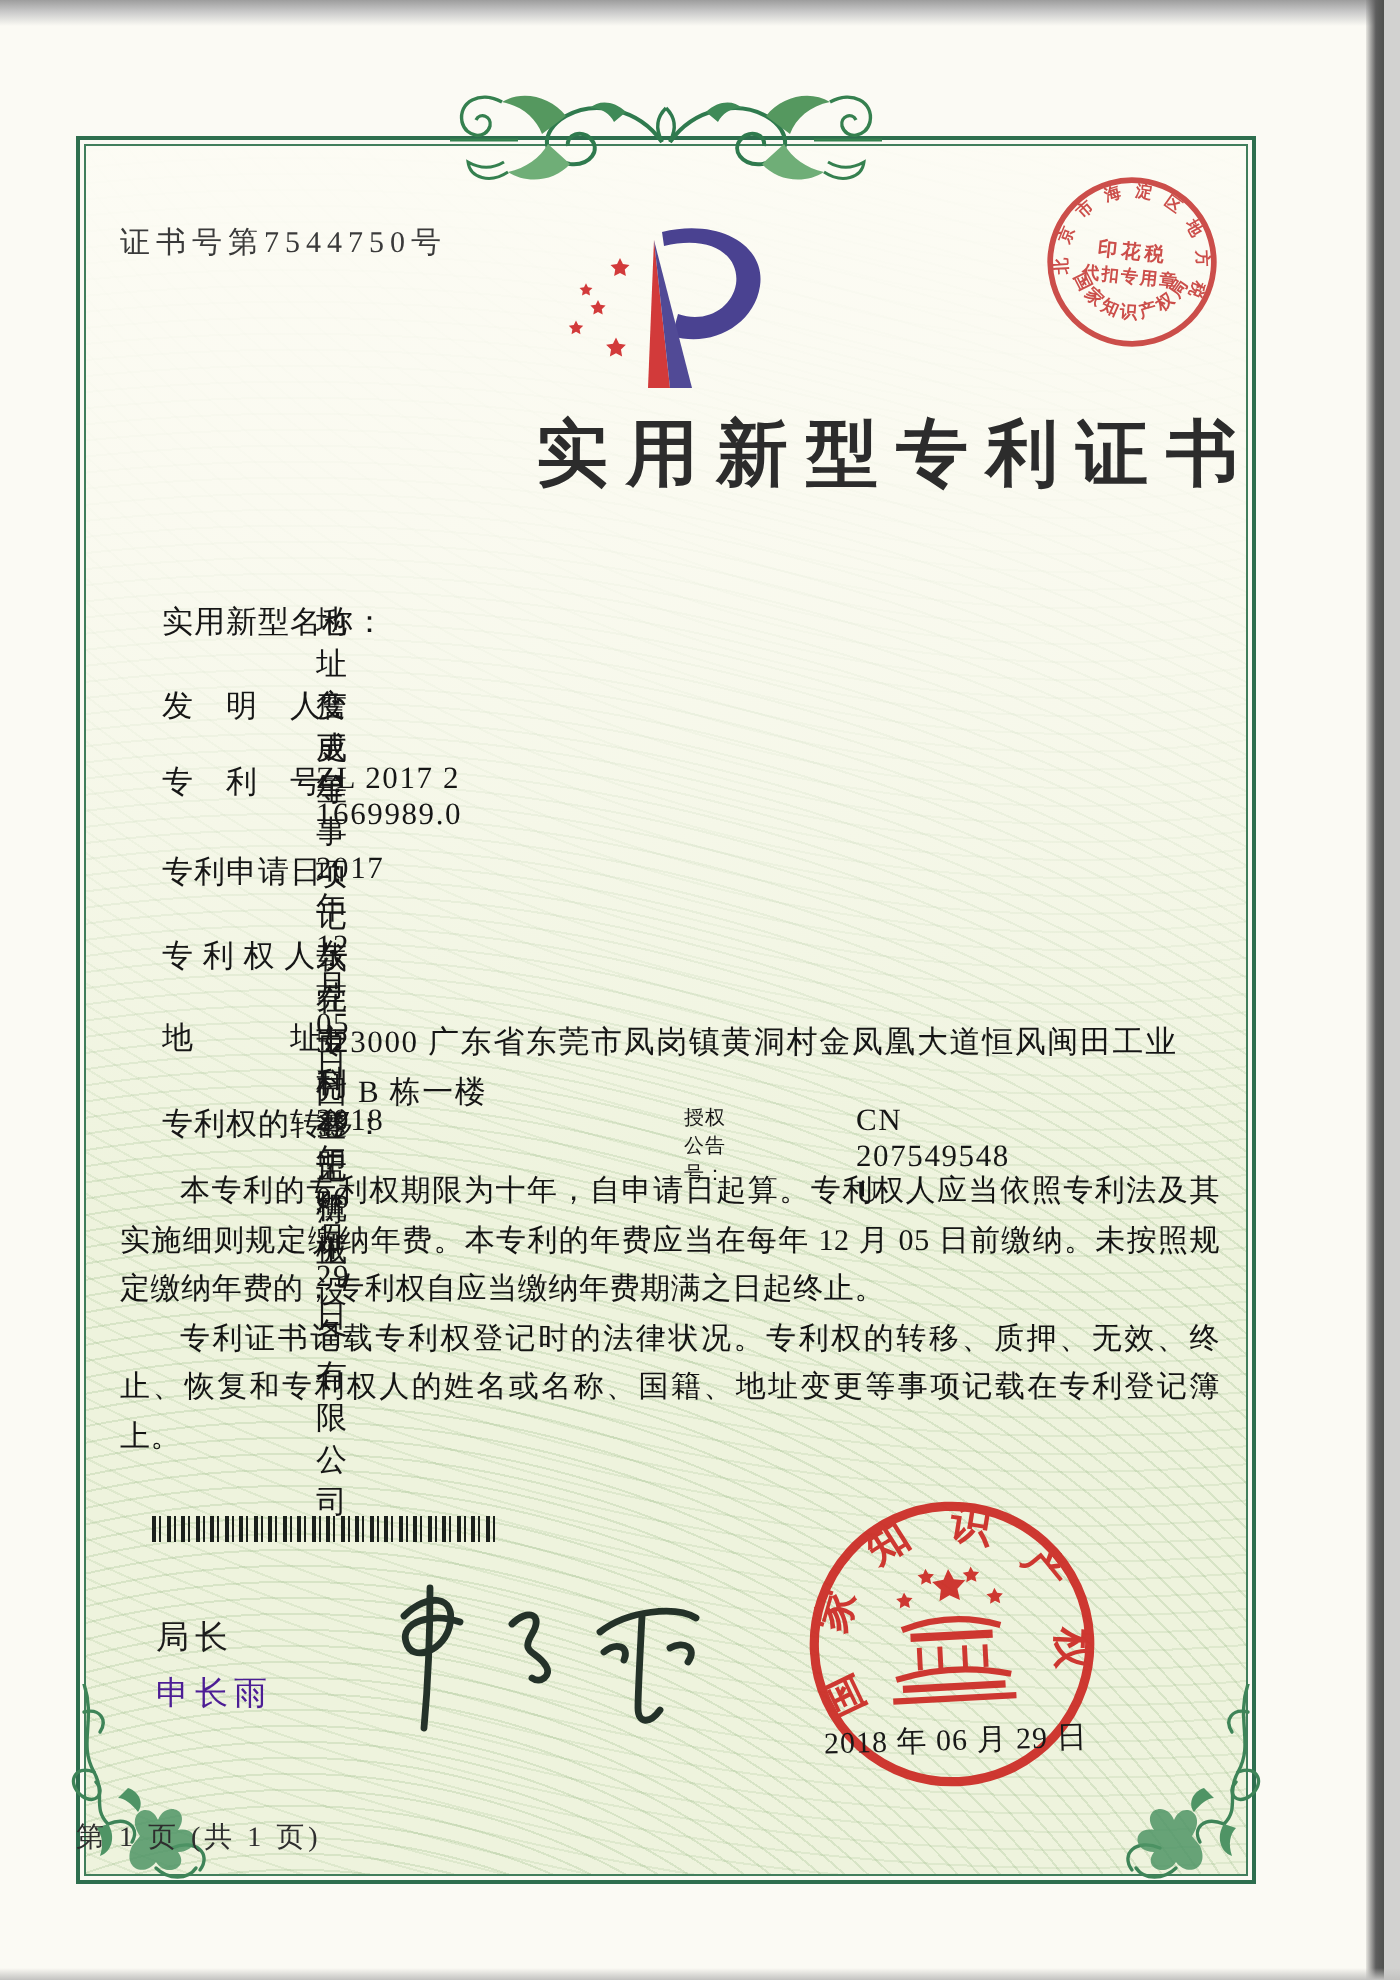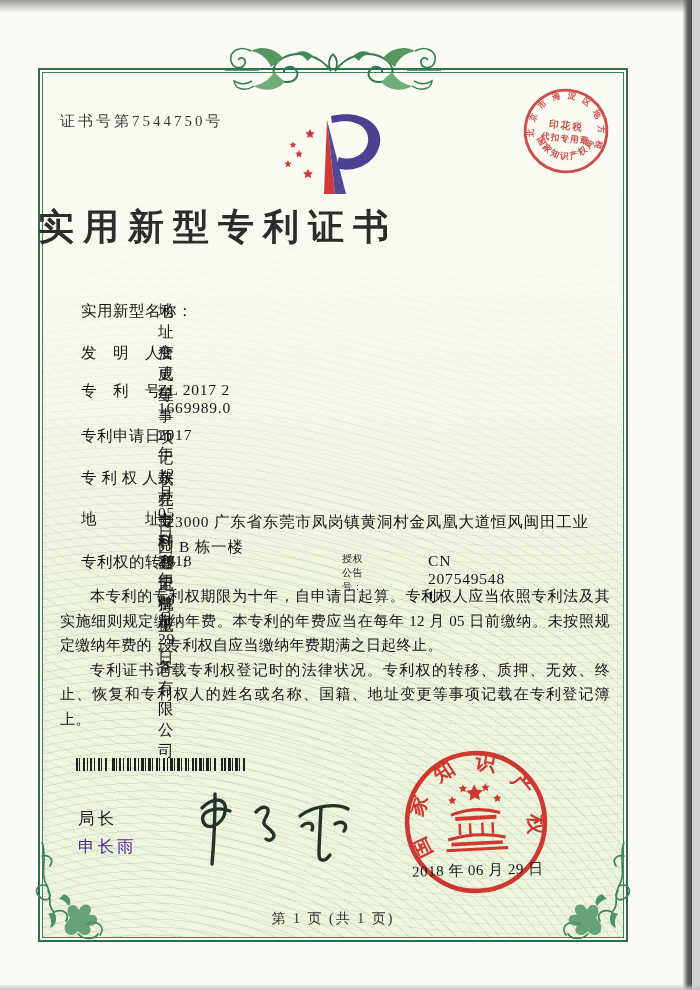--- a/index.html
+++ b/index.html
@@ -23,21 +23,21 @@
     background:
       linear-gradient(180deg,rgba(253,252,245,.96) 0%,rgba(252,251,243,.85) 22%,rgba(250,250,240,.45) 45%,rgba(250,250,240,0) 62%),
       repeating-radial-gradient(circle 1200px at 18% 135%,rgba(125,168,106,.20) 0 1px,rgba(0,0,0,0) 1px 8px),
       repeating-radial-gradient(circle 1400px at 85% -40%,rgba(125,168,106,.14) 0 1px,rgba(0,0,0,0) 1px 9px),
       #eef3dd;
   }
   
   .cert-no{left:60px;top:112px;font-size:15px;letter-spacing:3px;color:#3a3a3a;}
   .logo{left:280px;top:112px;width:106px;height:86px;}
   .tax-stamp{left:521px;top:86px;width:90px;height:90px;transform:rotate(6deg);opacity:.92;}
-  .title{left:38px;top:203px;width:590px;text-align:left;font-size:36px;font-weight:bold;
+  .title{left:38px;top:203px;width:590px;text-align:right;font-size:36px;font-weight:bold;
     letter-spacing:9px;color:#2c2c2c;}
   
   .flabel{position:absolute;left:81px;font-size:15.5px;letter-spacing:.5px;white-space:pre;color:#161616;}
   .fvalue{position:absolute;left:158px;font-size:15.5px;letter-spacing:.8px;color:#161616;}
   .addr .fvalue{width:442px;line-height:25px;}
   .glabel2{position:absolute;left:342px;font-size:10px;letter-spacing:.5px;color:#161616;}
   .gvalue2{position:absolute;left:428px;font-size:15.5px;letter-spacing:.8px;color:#161616;}
   
   .body-text{left:60px;top:584px;width:550px;font-size:15px;line-height:24.5px;
     text-align:justify;color:#141414;letter-spacing:.3px;}
@@ -47,21 +47,21 @@
     background:repeating-linear-gradient(90deg,
       #1b201c 0 2px,rgba(0,0,0,0) 2px 3.5px,
       #1b201c 3.5px 4.5px,rgba(0,0,0,0) 4.5px 7.5px,
       #1b201c 7.5px 9.5px,rgba(0,0,0,0) 9.5px 11px,
       #1b201c 11px 12px,rgba(0,0,0,0) 12px 14.5px);}
   .role{left:78px;top:808px;font-size:16.5px;letter-spacing:3px;color:#1c1c1c;}
   .name{left:78px;top:836px;font-size:16.5px;letter-spacing:3px;color:#4c1d95;}
   .signature{left:188px;top:790px;width:170px;height:82px;}
   .office-seal{left:402px;top:748px;width:148px;height:148px;transform:rotate(-3deg);opacity:.93;z-index:4;}
   .seal-date{left:412px;top:861px;font-size:15px;letter-spacing:.5px;color:#181818;z-index:5;transform:rotate(-1.5deg);}
-  .footer{left:38px;top:910px;width:590px;text-align:center;font-size:14px;letter-spacing:2px;color:#2e2e2e;}
+  .footer{left:38px;top:910px;width:590px;font-size:14px;letter-spacing:2px;color:#2e2e2e;}
   
   .flourish{left:225px;top:44px;width:216px;height:52px;}
   .corner-bl{left:34px;top:842px;width:76px;height:100px;}
   .corner-br{left:556px;top:842px;width:76px;height:100px;transform:scaleX(-1);}
 </style>
 </head>
 <body>
 
 <div class="abs scan-top"></div>
 <div class="abs scan-right-dark"></div>

